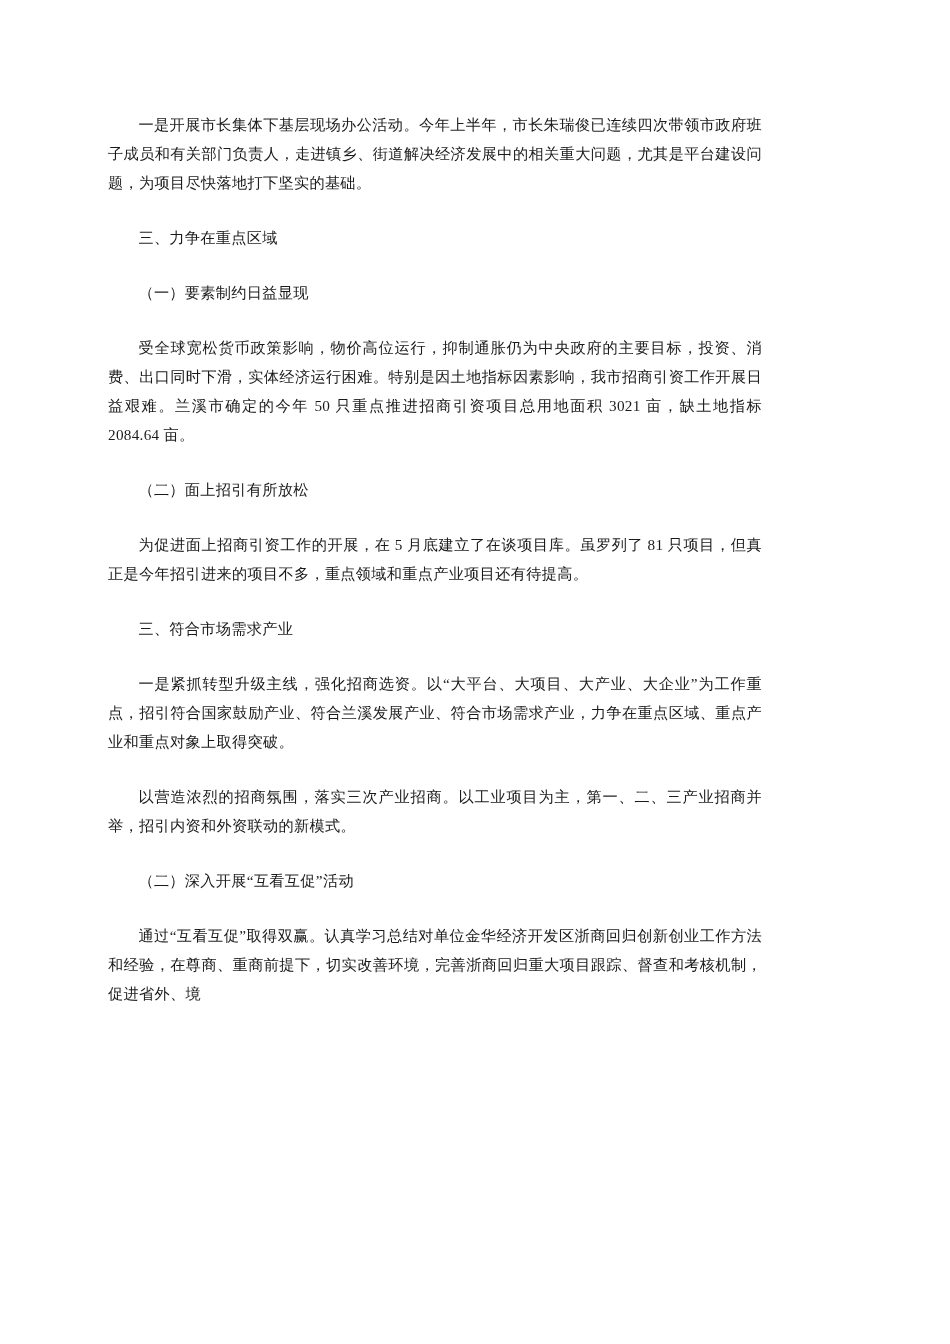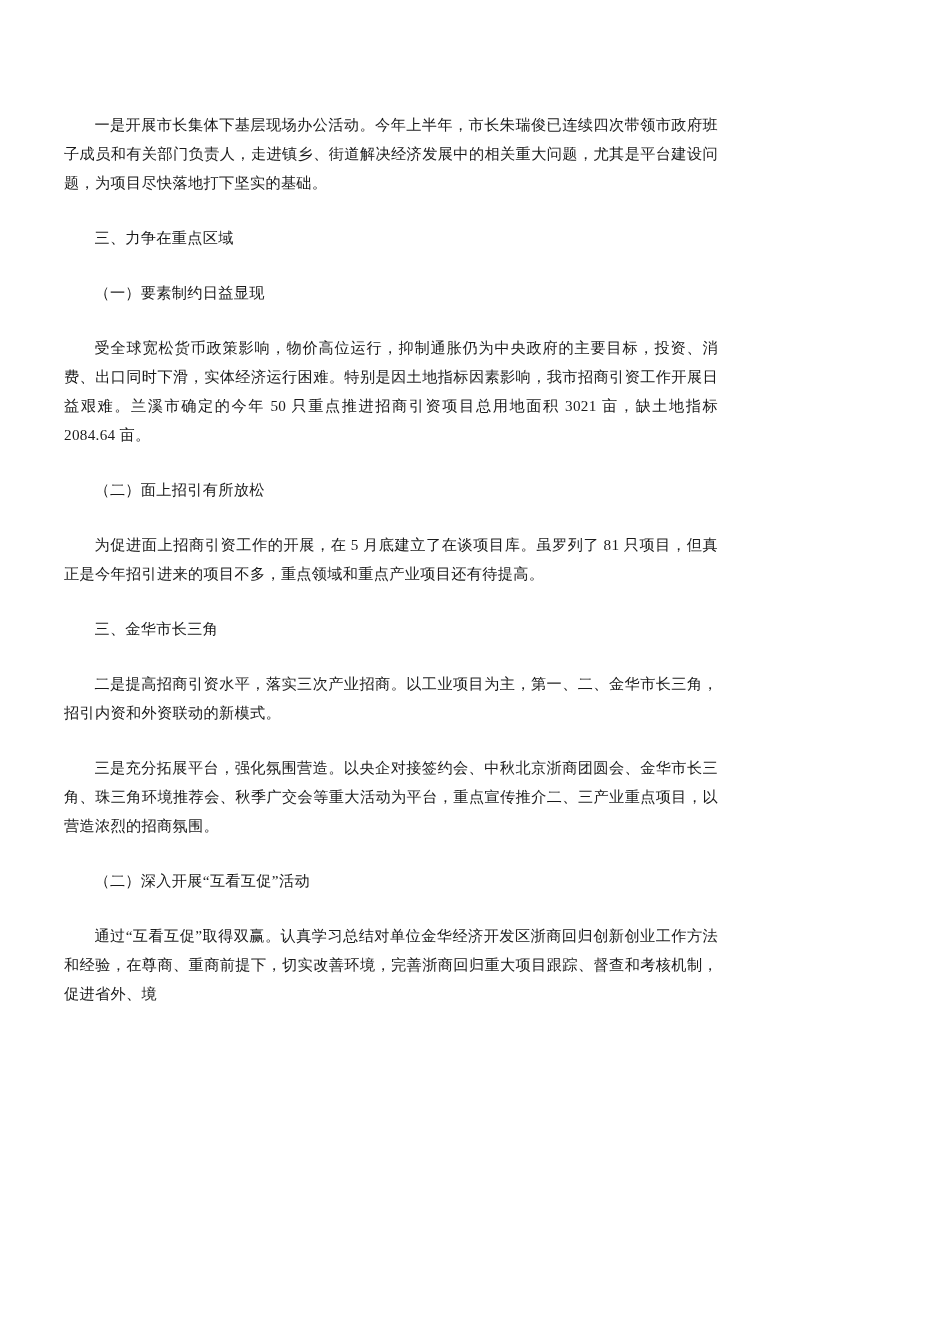--- a/index.html
+++ b/index.html
@@ -10,21 +10,21 @@
   body {
     width: 950px;
     height: 1344px;
     font-family: "Liberation Serif", "DejaVu Serif", serif;
     color: #000000;
   }
   .page {
     width: 856px;
     height: 1344px;
     box-sizing: border-box;
-    padding: 110px 148px 0 64px;
+    padding: 110px 148px 0 108px;
     position: relative;
     overflow: hidden;
   }
   .doc-body {
     width: 654px;
   }
   p.para {
     margin: 0 0 26px 0;
     font-size: 15.2px;
     line-height: 29px;
@@ -42,19 +42,19 @@
 <body>
 
 <div class="page">
   <div class="doc-body">
     <p class="para">一是开展市长集体下基层现场办公活动。今年上半年，市长朱瑞俊已连续四次带领市政府班子成员和有关部门负责人，走进镇乡、街道解决经济发展中的相关重大问题，尤其是平台建设问题，为项目尽快落地打下坚实的基础。</p>
     <p class="para">三、力争在重点区域</p>
     <p class="para">（一）要素制约日益显现</p>
     <p class="para">受全球宽松货币政策影响，物价高位运行，抑制通胀仍为中央政府的主要目标，投资、消费、出口同时下滑，实体经济运行困难。特别是因土地指标因素影响，我市招商引资工作开展日益艰难。兰溪市确定的今年 50 只重点推进招商引资项目总用地面积 3021 亩，缺土地指标 2084.64 亩。</p>
     <p class="para">（二）面上招引有所放松</p>
     <p class="para">为促进面上招商引资工作的开展，在 5 月底建立了在谈项目库。虽罗列了 81 只项目，但真正是今年招引进来的项目不多，重点领域和重点产业项目还有待提高。</p>
-    <p class="para">三、金华市长三角</p>
-    <p class="para">二是提高招商引资水平，落实三次产业招商。以工业项目为主，第一、二、金华市长三角，招引内资和外资联动的新模式。</p>
-    <p class="para">三是充分拓展平台，强化氛围营造。以央企对接签约会、中秋北京浙商团圆会、金华市长三角、珠三角环境推荐会、秋季广交会等重大活动为平台，重点宣传推介二、三产业重点项目，以营造浓烈的招商氛围。</p>
+    <p class="para">三、符合市场需求产业</p>
+    <p class="para">一是紧抓转型升级主线，强化招商选资。以“大平台、大项目、大产业、大企业”为工作重点，招引符合国家鼓励产业、符合兰溪发展产业、符合市场需求产业，力争在重点区域、重点产业和重点对象上取得突破。</p>
+    <p class="para">以营造浓烈的招商氛围，落实三次产业招商。以工业项目为主，第一、二、三产业招商并举，招引内资和外资联动的新模式。</p>
     <p class="para">（二）深入开展“互看互促”活动</p>
     <p class="para last">通过“互看互促”取得双赢。认真学习总结对单位金华经济开发区浙商回归创新创业工作方法和经验，在尊商、重商前提下，切实改善环境，完善浙商回归重大项目跟踪、督查和考核机制，促进省外、境</p>
   </div>
 </div>
 
 </body></html>

